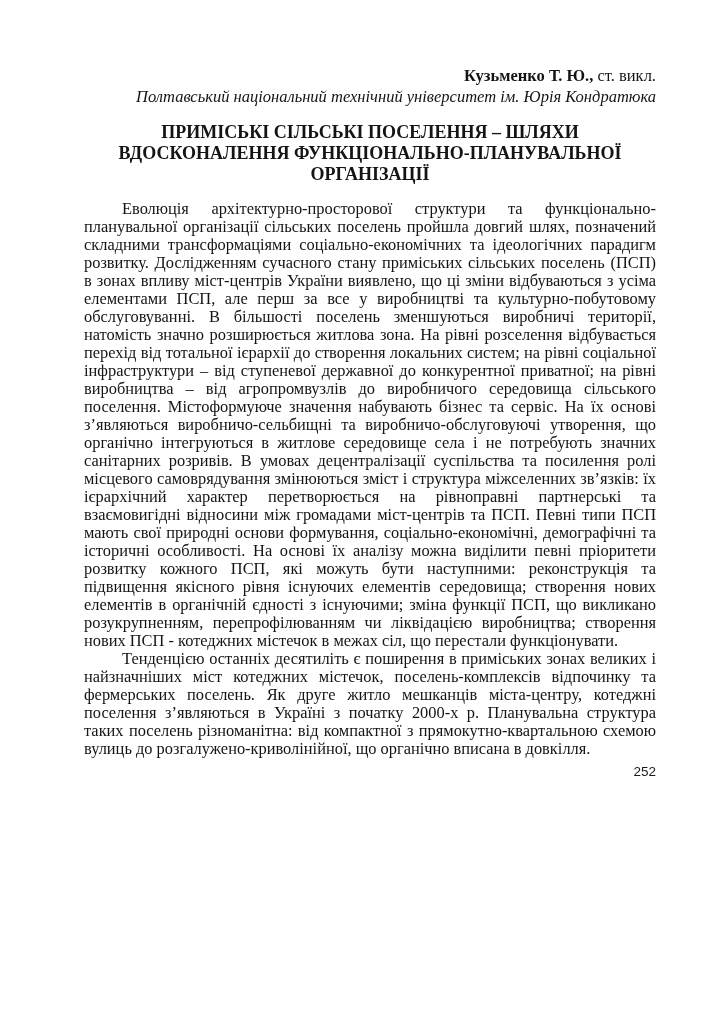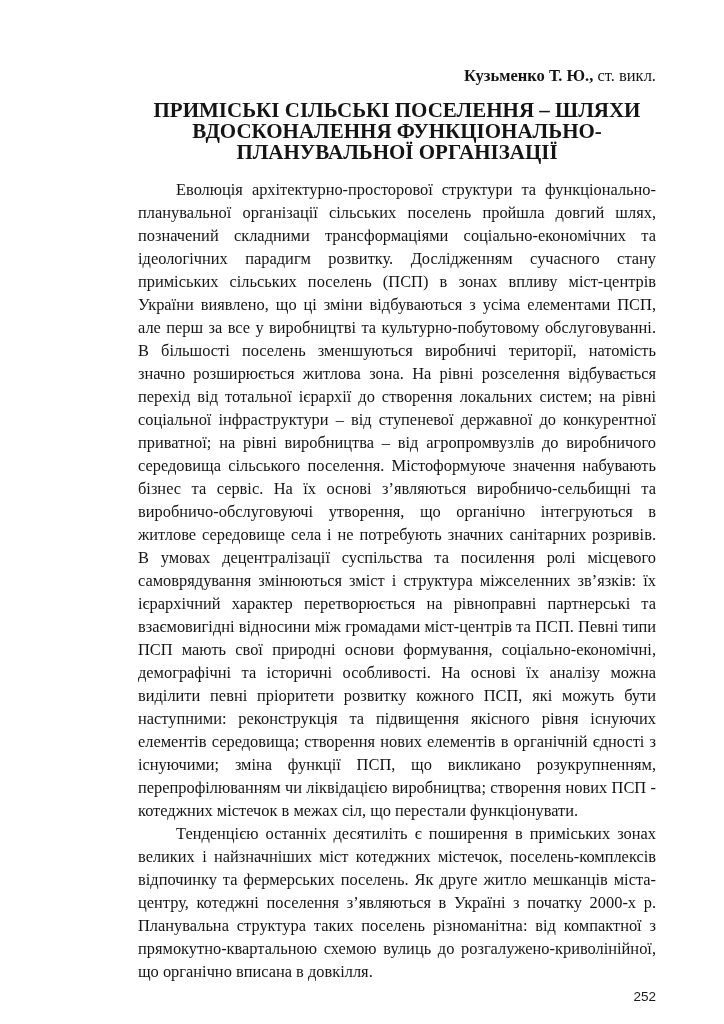--- a/index.html
+++ b/index.html
@@ -11,22 +11,21 @@
     position: relative;
     width: 724px;
     height: 1024px;
     margin: 0 auto;
     background: #ffffff;
     color: #141414;
     font-family: "Liberation Serif", "DejaVu Serif", serif;
     overflow: hidden;
   }
   .content {
-    padding: 66px 68px 0 108px; 
-    margin-left: 30px;
+    padding: 66px 68px 0 84px; 
   }
   .author-line {
     text-align: right;
     font-size: 16.5px;
     line-height: 20px;
     white-space: nowrap;
   }
   .author-name {
     font-weight: bold;
   }
@@ -37,32 +36,32 @@
     text-align: right;
     font-style: italic;
     font-size: 16.5px;
     line-height: 22px;
     white-space: nowrap;
   }
   .article-title {
     margin-top: 14px;
     text-align: center;
     font-weight: bold;
-    font-size: 21px;
+    font-size: 18px;
     line-height: 21px;
   }
   .body-text {
     margin-top: 15px;
   }
   .body-text p {
     margin: 0;
     text-indent: 38px;
     text-align: justify;
     font-size: 16.4px;
-    line-height: 23px;
+    line-height: 18px;
   }
   .page-number {
     margin-top: 5px;
     text-align: right;
     font-family: "Liberation Sans", "DejaVu Sans", sans-serif;
     font-size: 13.5px;
     line-height: 18px;
     color: #1a1a1a;
   }
 </style>
@@ -70,20 +69,21 @@
 <body>
 
 <div class="page">
   <div class="content">
 
     <div class="author-line">
       <span class="author-name">Кузьменко Т. Ю.,</span>
       <span class="author-role">ст. викл.</span>
     </div>
 
+    <div class="affiliation">Полтавський національний технічний університет ім. Юрія Кондратюка</div>
 
     <h1 class="article-title">ПРИМІСЬКІ СІЛЬСЬКІ ПОСЕЛЕННЯ – ШЛЯХИ ВДОСКОНАЛЕННЯ ФУНКЦІОНАЛЬНО-ПЛАНУВАЛЬНОЇ ОРГАНІЗАЦІЇ</h1>
 
     <div class="body-text">
       <p>Еволюція архітектурно-просторової структури та функціонально-планувальної організації сільських поселень пройшла довгий шлях, позначений складними трансформаціями соціально-економічних та ідеологічних парадигм розвитку. Дослідженням сучасного стану приміських сільських поселень (ПСП) в зонах впливу міст-центрів України виявлено, що ці зміни відбуваються з усіма елементами ПСП, але перш за все у виробництві та культурно-побутовому обслуговуванні. В більшості поселень зменшуються виробничі території, натомість значно розширюється житлова зона. На рівні розселення відбувається перехід від тотальної ієрархії до створення локальних систем; на рівні соціальної інфраструктури – від ступеневої державної до конкурентної приватної; на рівні виробництва – від агропромвузлів до виробничого середовища сільського поселення. Містоформуюче значення набувають бізнес та сервіс. На їх основі з’являються виробничо-сельбищні та виробничо-обслуговуючі утворення, що органічно інтегруються в житлове середовище села і не потребують значних санітарних розривів. В умовах децентралізації суспільства та посилення ролі місцевого самоврядування змінюються зміст і структура міжселенних зв’язків: їх ієрархічний характер перетворюється на рівноправні партнерські та взаємовигідні відносини між громадами міст-центрів та ПСП. Певні типи ПСП мають свої природні основи формування, соціально-економічні, демографічні та історичні особливості. На основі їх аналізу можна виділити певні пріоритети розвитку кожного ПСП, які можуть бути наступними: реконструкція та підвищення якісного рівня існуючих елементів середовища; створення нових елементів в органічній єдності з існуючими; зміна функції ПСП, що викликано розукрупненням, перепрофілюванням чи ліквідацією виробництва; створення нових ПСП - котеджних містечок в межах сіл, що перестали функціонувати.</p>
       <p>Тенденцією останніх десятиліть є поширення в приміських зонах великих і найзначніших міст котеджних містечок, поселень-комплексів відпочинку та фермерських поселень. Як друге житло мешканців міста-центру, котеджні поселення з’являються в Україні з початку 2000-х р. Планувальна структура таких поселень різноманітна: від компактної з прямокутно-квартальною схемою вулиць до розгалужено-криволінійної, що органічно вписана в довкілля.</p>
     </div>
 
     <div class="page-number">252</div>
 

